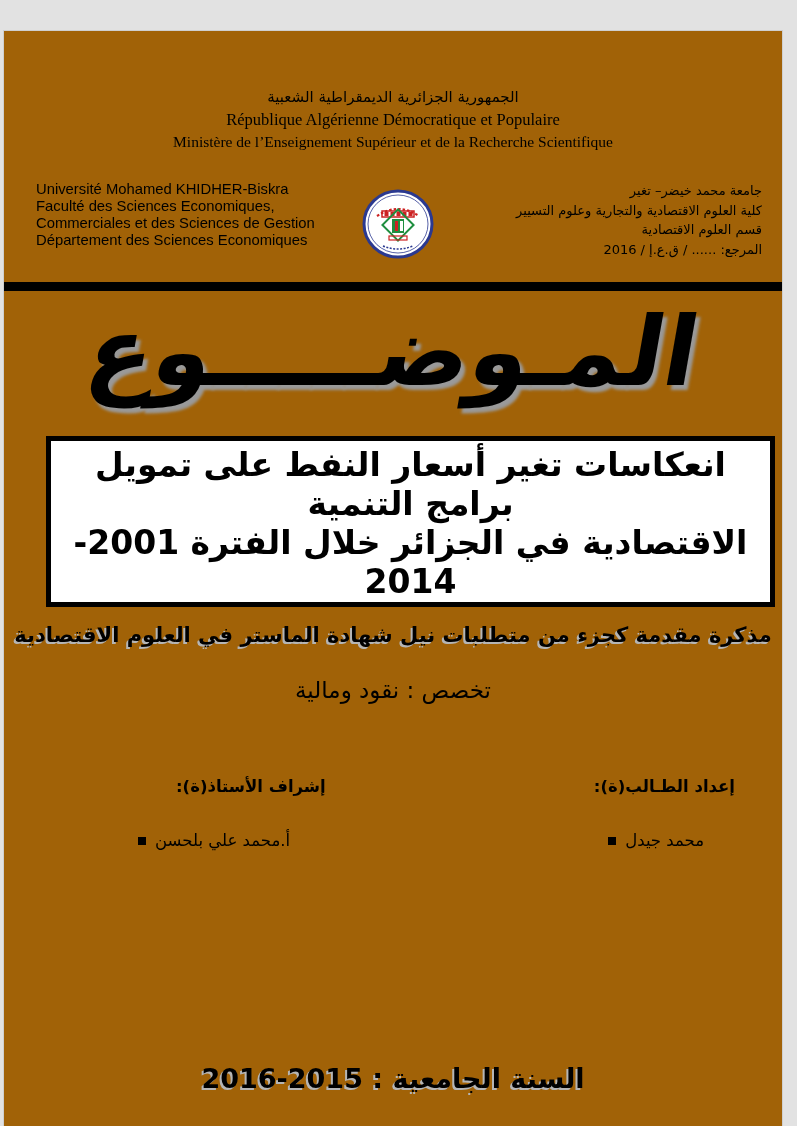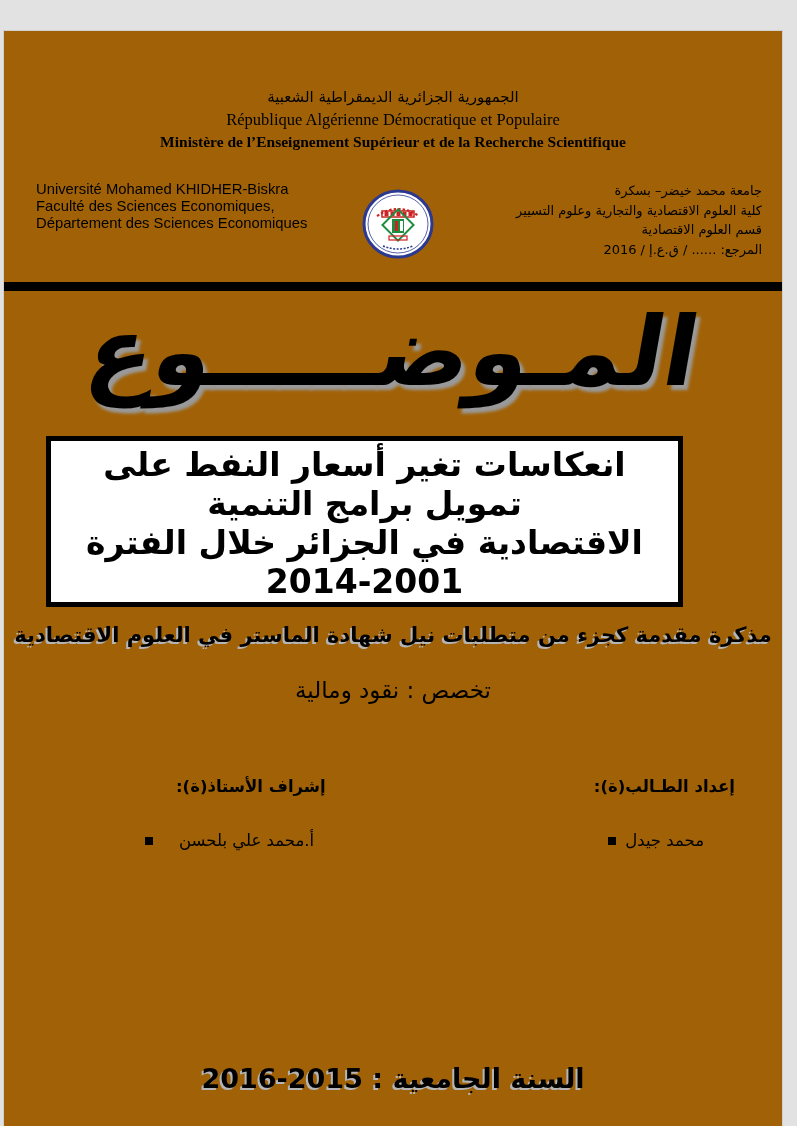--- a/index.html
+++ b/index.html
@@ -9,21 +9,21 @@
   .page {
     position:absolute; left:3px; top:2px; width:780px; height:1110px;
     background:#a16207; border:1px solid #cfcfcf;margin-top:28px;
   }
 
   
   .header { position:absolute; top:55px; left:0; width:100%; text-align:center; color:#000; }
   .header .ar1 { font-size:15px; line-height:22px; direction:rtl; }
   .header .fr1 { font-family:"Liberation Serif",serif; font-size:16.5px; line-height:23px; }
   .header .ar2 { font-size:13px; line-height:21px; direction:rtl; }
-  .header .fr2 { font-family:"Liberation Serif",serif; font-size:15.5px; line-height:21px;font-weight:bold; }
+  .header .fr2 { font-family:"Liberation Serif",serif; font-size:15.5px; line-height:21px; }
 
   
   .uni-fr { position:absolute; top:150px; left:32px; font-family:Liberation Sans, sans-serif;
             font-size:14.8px; line-height:17px; color:#000; text-align:left; }
   .uni-ar { position:absolute; top:150px; right:20px; direction:rtl; text-align:right;
             font-size:13px; line-height:19.5px; color:#000; }
   .logo-wrap { position:absolute; top:157px; left:357px; width:74px; height:74px; }
 
   
   .rule { position:absolute; top:251px; left:0; width:100%; height:9px; background:#000; }
@@ -33,21 +33,21 @@
     position:absolute; top:256px; left:0; width:100%;
     text-align:center; direction:rtl;
     font-size:96px; font-weight:bold; line-height:130px;
     transform:skewX(-10deg);
     text-shadow:5px 5px 3px #9a9a9a;
     color:#000;
   }
 
   
   .title-box {
-    position:absolute; top:405px; left:42px; width:637px; height:171px;
+    position:absolute; top:405px; left:42px; width:729px; height:171px;
     border:5px solid #000; background:#fff;
     display:flex; flex-direction:column; justify-content:space-evenly;
     direction:rtl; text-align:center;
     font-size:33px; font-weight:bold; color:#000;
     padding:4px 8px;
   }
 
   
   .subtitle {
     position:absolute; top:592px; left:0; width:100%; text-align:center; direction:rtl;
@@ -58,21 +58,21 @@
     position:absolute; top:646px; left:0; width:100%; text-align:center; direction:rtl;
     font-size:23px; font-weight:normal; color:#000;
   }
 
   
   .label { position:absolute; top:746px; font-size:16.5px; font-weight:bold; direction:rtl; color:#000; }
   .label.prep { right:47px; }
   .label.sup  { left:172px; }
   .person { position:absolute; top:800px; display:flex; align-items:center; font-size:16.5px; color:#000; }
   .person.prep { right:78px; }
-  .person.sup  { left:141px;gap:17px; }
+  .person.sup  { left:134px; }
   .sq { width:8px; height:8px; background:#000; display:inline-block; margin-right:9px; flex:0 0 auto; }
   .person .nm { direction:rtl; }
 
   
   .year {
     position:absolute; top:1032px; left:0; width:100%; text-align:center; direction:rtl;
     font-size:27px; font-weight:bold; color:#000;
     text-shadow:-2px 2px 0 #b5b5b5;
   }
 </style>
@@ -83,25 +83,26 @@
 
   <div class="header">
     <div class="ar1">الجمهورية الجزائرية الديمقراطية الشعبية</div>
     <div class="fr1">République Algérienne Démocratique et Populaire</div>
     <div class="fr2">Ministère de l’Enseignement Supérieur et de la Recherche Scientifique</div>
   </div>
 
   <div class="uni-fr">
     <div>Université Mohamed KHIDHER-Biskra</div>
     <div>Faculté des Sciences Economiques,</div>
+    <div>Commerciales et des Sciences  de Gestion</div>
     <div>Département des Sciences Economiques</div>
   </div>
 
   <div class="uni-ar">
-    <div>جامعة محمد خيضر– بسكرة</div>
+    <div>جامعة محمد خيضر– تغير</div>
     <div>كلية العلوم الاقتصادية والتجارية وعلوم التسيير</div>
     <div>قسم العلوم الاقتصادية</div>
     <div>المرجع: ...... / ق.ع.إ / 2016</div>
   </div>
 
   <div class="logo-wrap">
     <svg width="74" height="74" viewBox="0 0 74 74">
       <ellipse cx="37" cy="36" rx="34" ry="33" fill="#ffffff" stroke="#2b3990" stroke-width="3"></ellipse>
       <ellipse cx="37" cy="36" rx="30" ry="29" fill="none" stroke="#2b3990" stroke-width="0.8"></ellipse>
       <path d="M 16 28 Q 37 14 58 28" fill="none" stroke="#cc2222" stroke-width="2.2" stroke-dasharray="2.5 2"></path>

